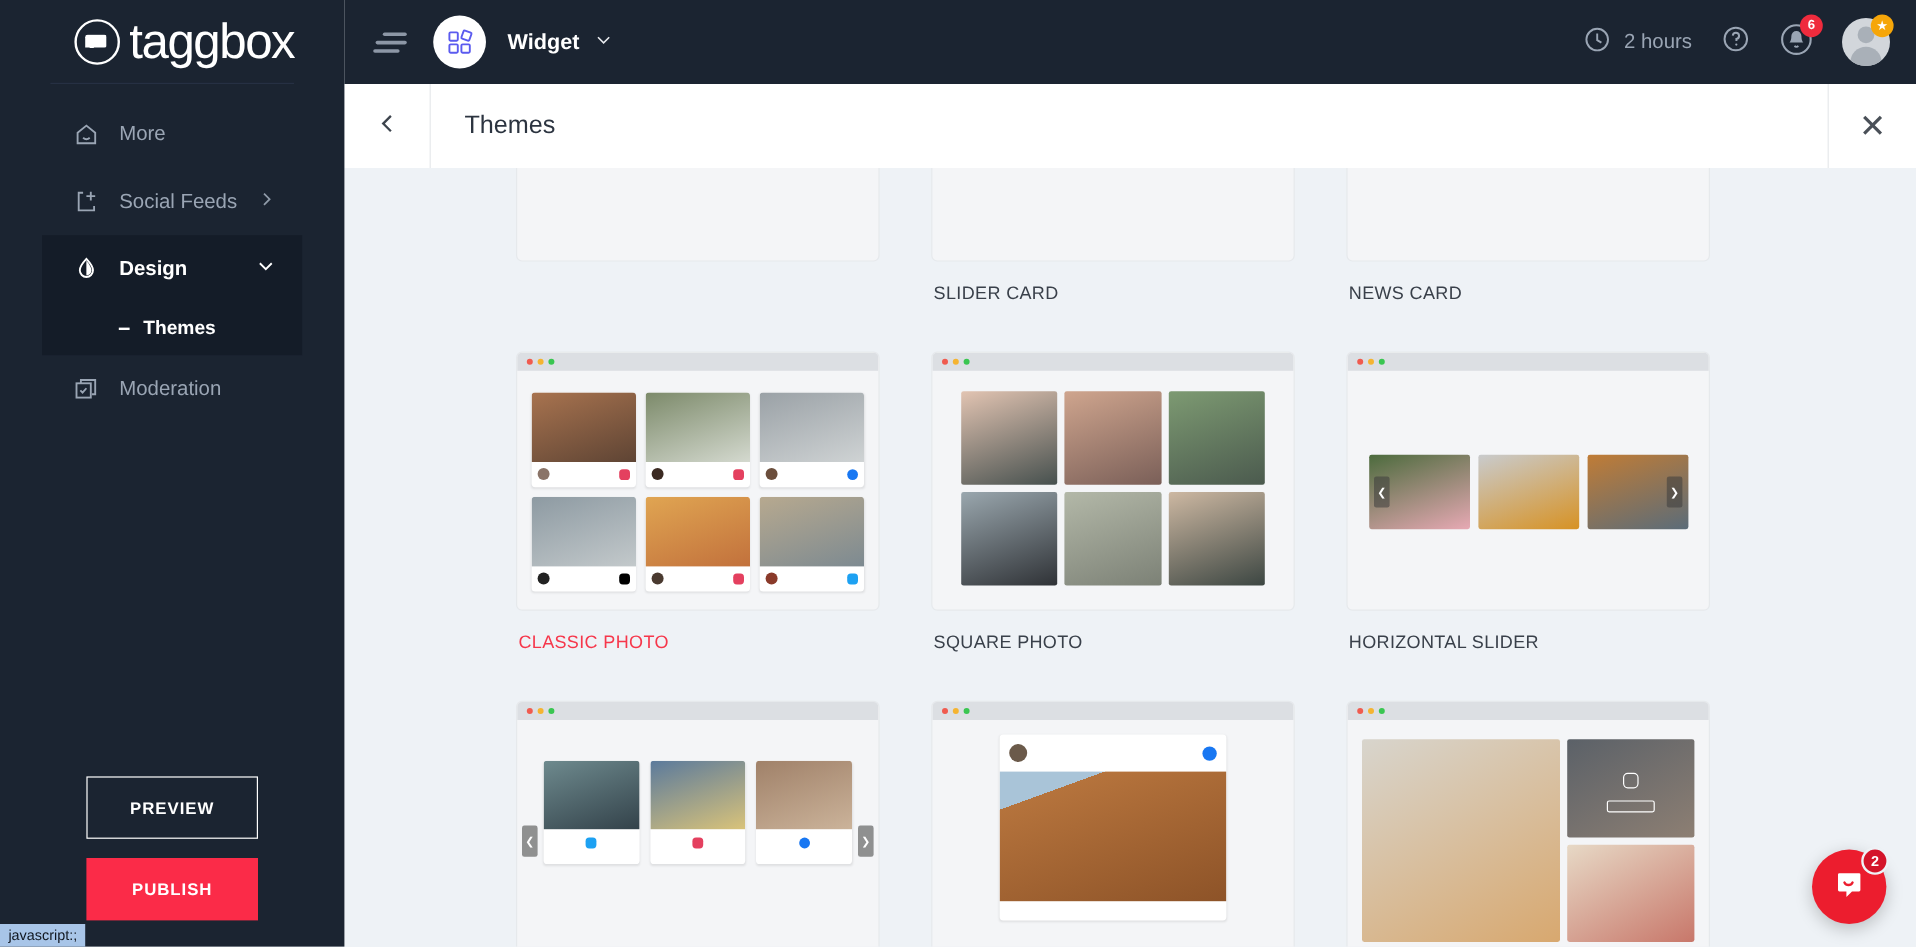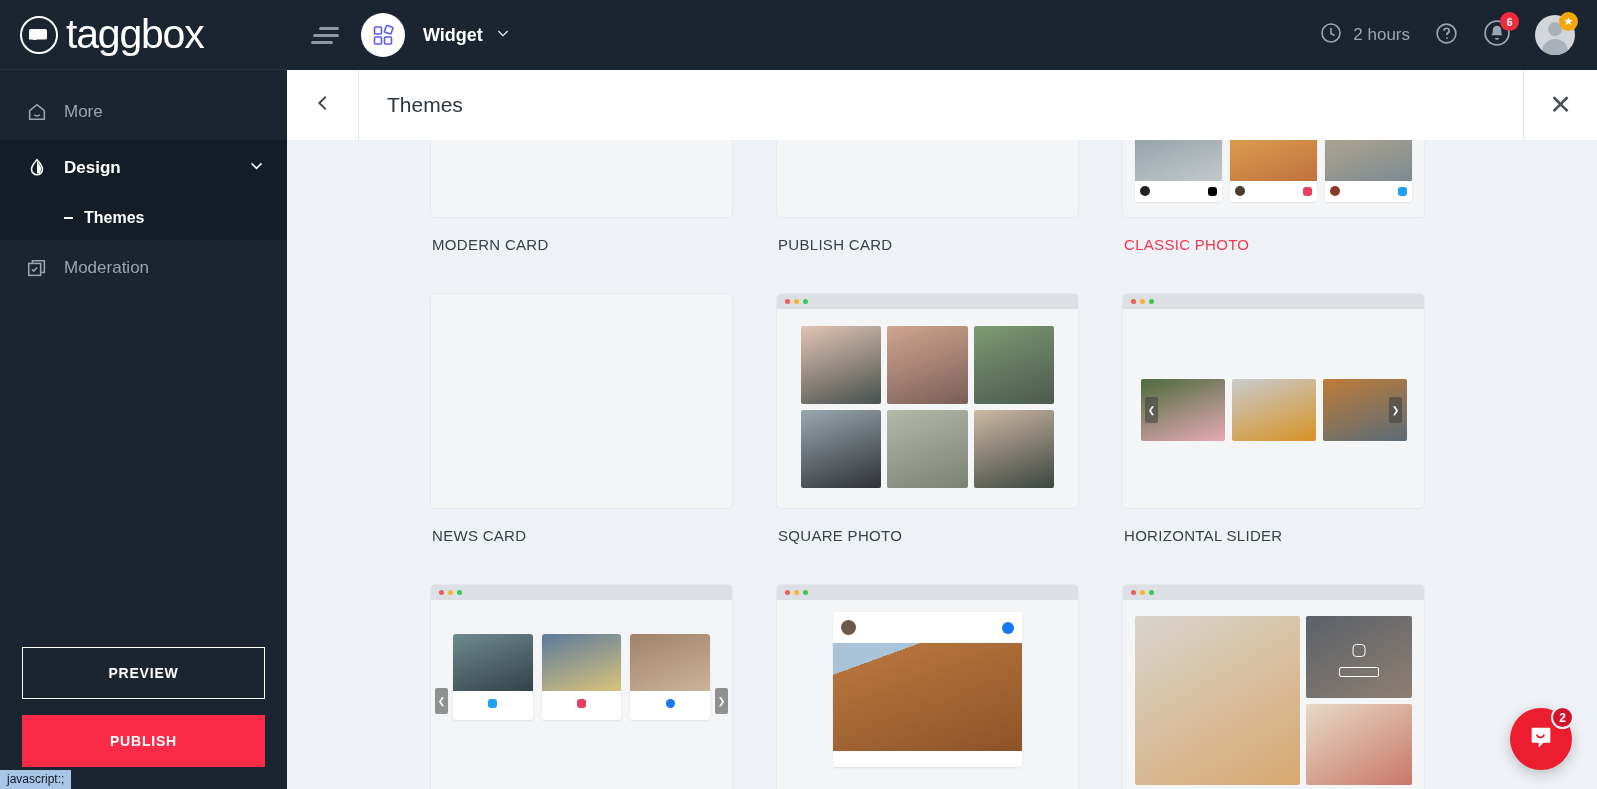--- a/index.html
+++ b/index.html
@@ -9,21 +9,21 @@
     font-family: "Liberation Sans", sans-serif;
     background: #eef2f6;
   }
   .app { display: flex; width: 1597px; height: 789px; position: relative; }
 
   
   .sidebar {
     width: 287px; height: 789px;
     background: #1b2431;
     display: flex; flex-direction: column;
-    flex-shrink: 0; position: relative; z-index: 20;
+    flex-shrink: 0; position: relative; z-index: 20; align-items: center;
   }
   .logo-area {
     height: 70px; display: flex; align-items: center;
     padding-left: 20px; gap: 8px;
     border-bottom: 1px solid #263043;
   }
   .logo-mark {
     width: 38px; height: 38px; border-radius: 50%;
     border: 2px solid #fff; position: relative; flex-shrink: 0;
   }
@@ -222,20 +222,34 @@
       <div class="nav-item">
         <span class="nav-icon">
           <svg width="22" height="22" viewBox="0 0 24 24" fill="none" stroke="#9aa5b4" stroke-width="1.7">
             <path d="M4 10.5 12 4l8 6.5V20H4z"></path>
               <path d="M9 15c1.8 1.6 4.2 1.6 6 0"></path>
           </svg>
         </span>
         <span class="label">More</span>
       </div>
 
+      <div class="nav-item">
+        <span class="nav-icon">
+          <svg width="22" height="22" viewBox="0 0 24 24" fill="none" stroke="#9aa5b4" stroke-width="1.7">
+            <path d="M9 4H5v16h14v-4"></path>
+              <path d="M16 3v8M12 7h8"></path>
+          </svg>
+        </span>
+        <span class="label">Social Feeds</span>
+        <span>
+          <svg width="16" height="16" viewBox="0 0 24 24" fill="none" stroke="#8f9aa8" stroke-width="2.2">
+              <path d="M9 5l7 7-7 7"></path>
+            </svg>
+        </span>
+      </div>
 
       <div class="nav-group">
         <div class="nav-item active">
           <span class="nav-icon">
             <svg width="22" height="22" viewBox="0 0 24 24" fill="none" stroke="#ffffff" stroke-width="1.7">
               <path d="M12 3s6 6.4 6 10.4A6 6 0 0 1 6 13.4C6 9.4 12 3 12 3z"></path>
               <path d="M12 3v17" stroke-width="5" stroke="#ffffff" opacity="0"></path>
               <path d="M12 4.6c3.2 3.6 4.6 6.8 4.6 8.8a4.6 4.6 0 0 1-4.6 4.6z" fill="#ffffff" stroke="none"></path>
             </svg>
           </span>
@@ -357,31 +371,40 @@
     <div class="content">
       <div class="grid">
 
         <div class="theme-cell">
           <div class="thumb">
 
             <div class="thumb-body">
               
             </div>
           </div>
-          <div class="theme-label">MODERN CARD</div>
         </div>
 
         <div class="theme-cell">
           <div class="thumb">
 
             <div class="thumb-body">
               
             </div>
           </div>
-          <div class="theme-label">PUBLISH CARD</div>
+          <div class="theme-label">SLIDER CARD</div>
+        </div>
+
+        <div class="theme-cell">
+          <div class="thumb">
+
+            <div class="thumb-body">
+              
+            </div>
+          </div>
+          <div class="theme-label">NEWS CARD</div>
         </div>
 
         <div class="theme-cell">
           <div class="thumb">
             <div class="thumb-bar">
               <span class="dot d1"></span>
               <span class="dot d2"></span>
               <span class="dot d3"></span>
             </div>
             <div class="thumb-body" style="padding:18px 12px">
@@ -431,30 +454,20 @@
                     <div class="mini-meta">
                       <span class="mini-av" style="background:#8a3a2a"></span>
                       <span class="mini-lines"><span class="ln" style="width:88%"></span><span class="ln" style="width:60%"></span></span>
                       <span class="soc" style="background:#1da1f2;border-radius:3px"></span>
                     </div>
                   </div>
               </div>
             </div>
           </div>
           <div class="theme-label selected">CLASSIC PHOTO</div>
-        </div>
-
-        <div class="theme-cell">
-          <div class="thumb">
-
-            <div class="thumb-body">
-              
-            </div>
-          </div>
-          <div class="theme-label">NEWS CARD</div>
         </div>
 
         <div class="theme-cell">
           <div class="thumb">
             <div class="thumb-bar">
               <span class="dot d1"></span>
               <span class="dot d2"></span>
               <span class="dot d3"></span>
             </div>
             <div class="thumb-body" style="padding:17px 24px">

